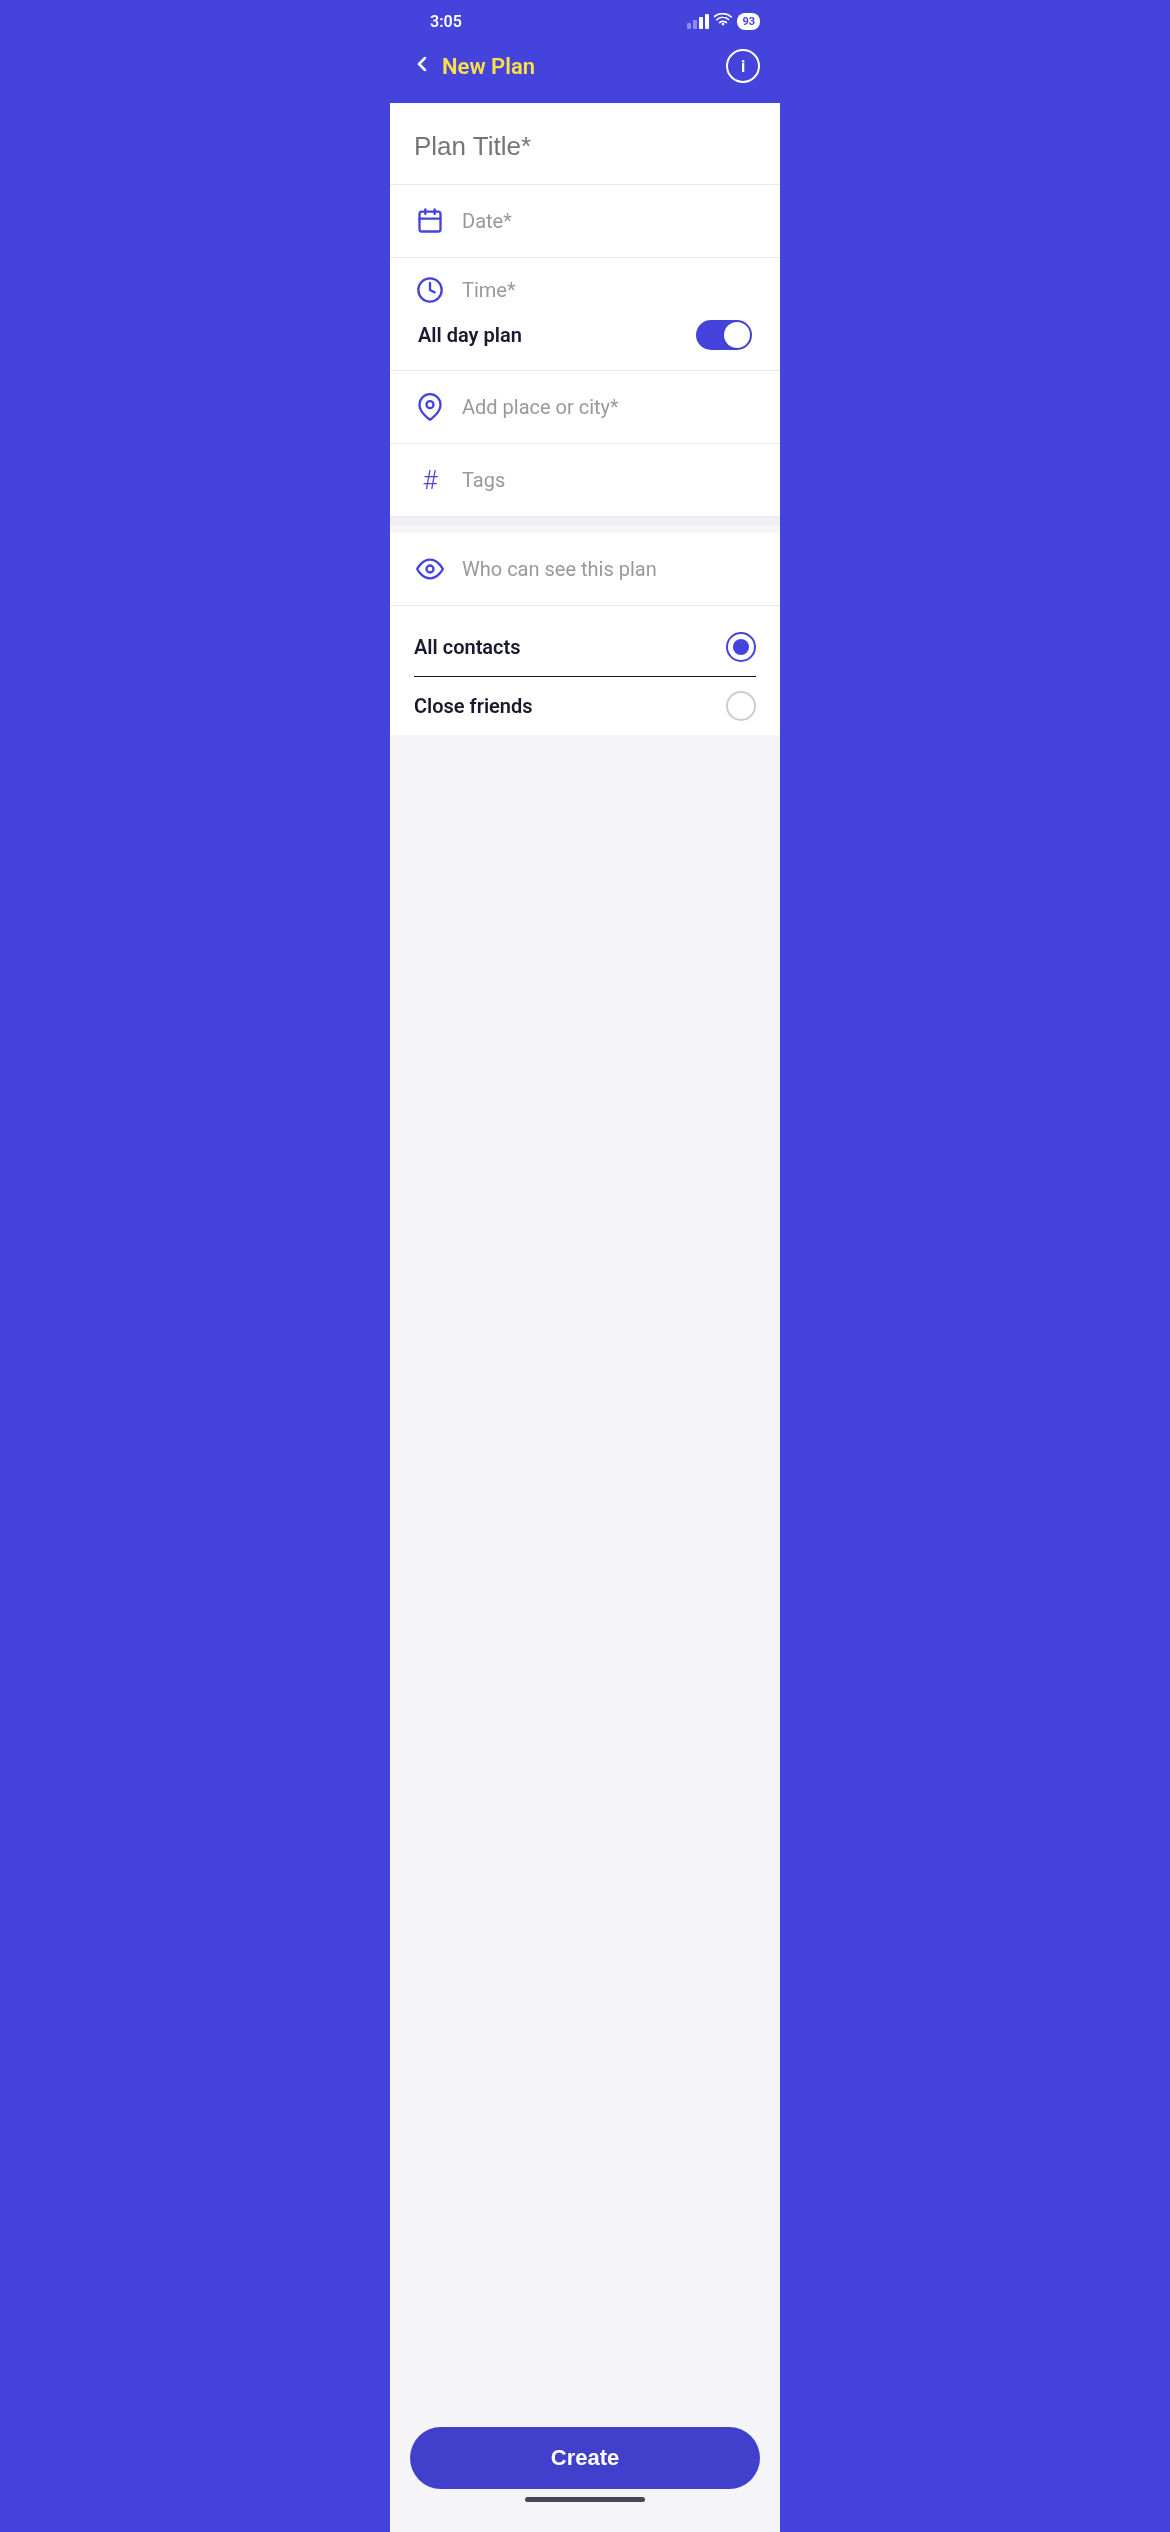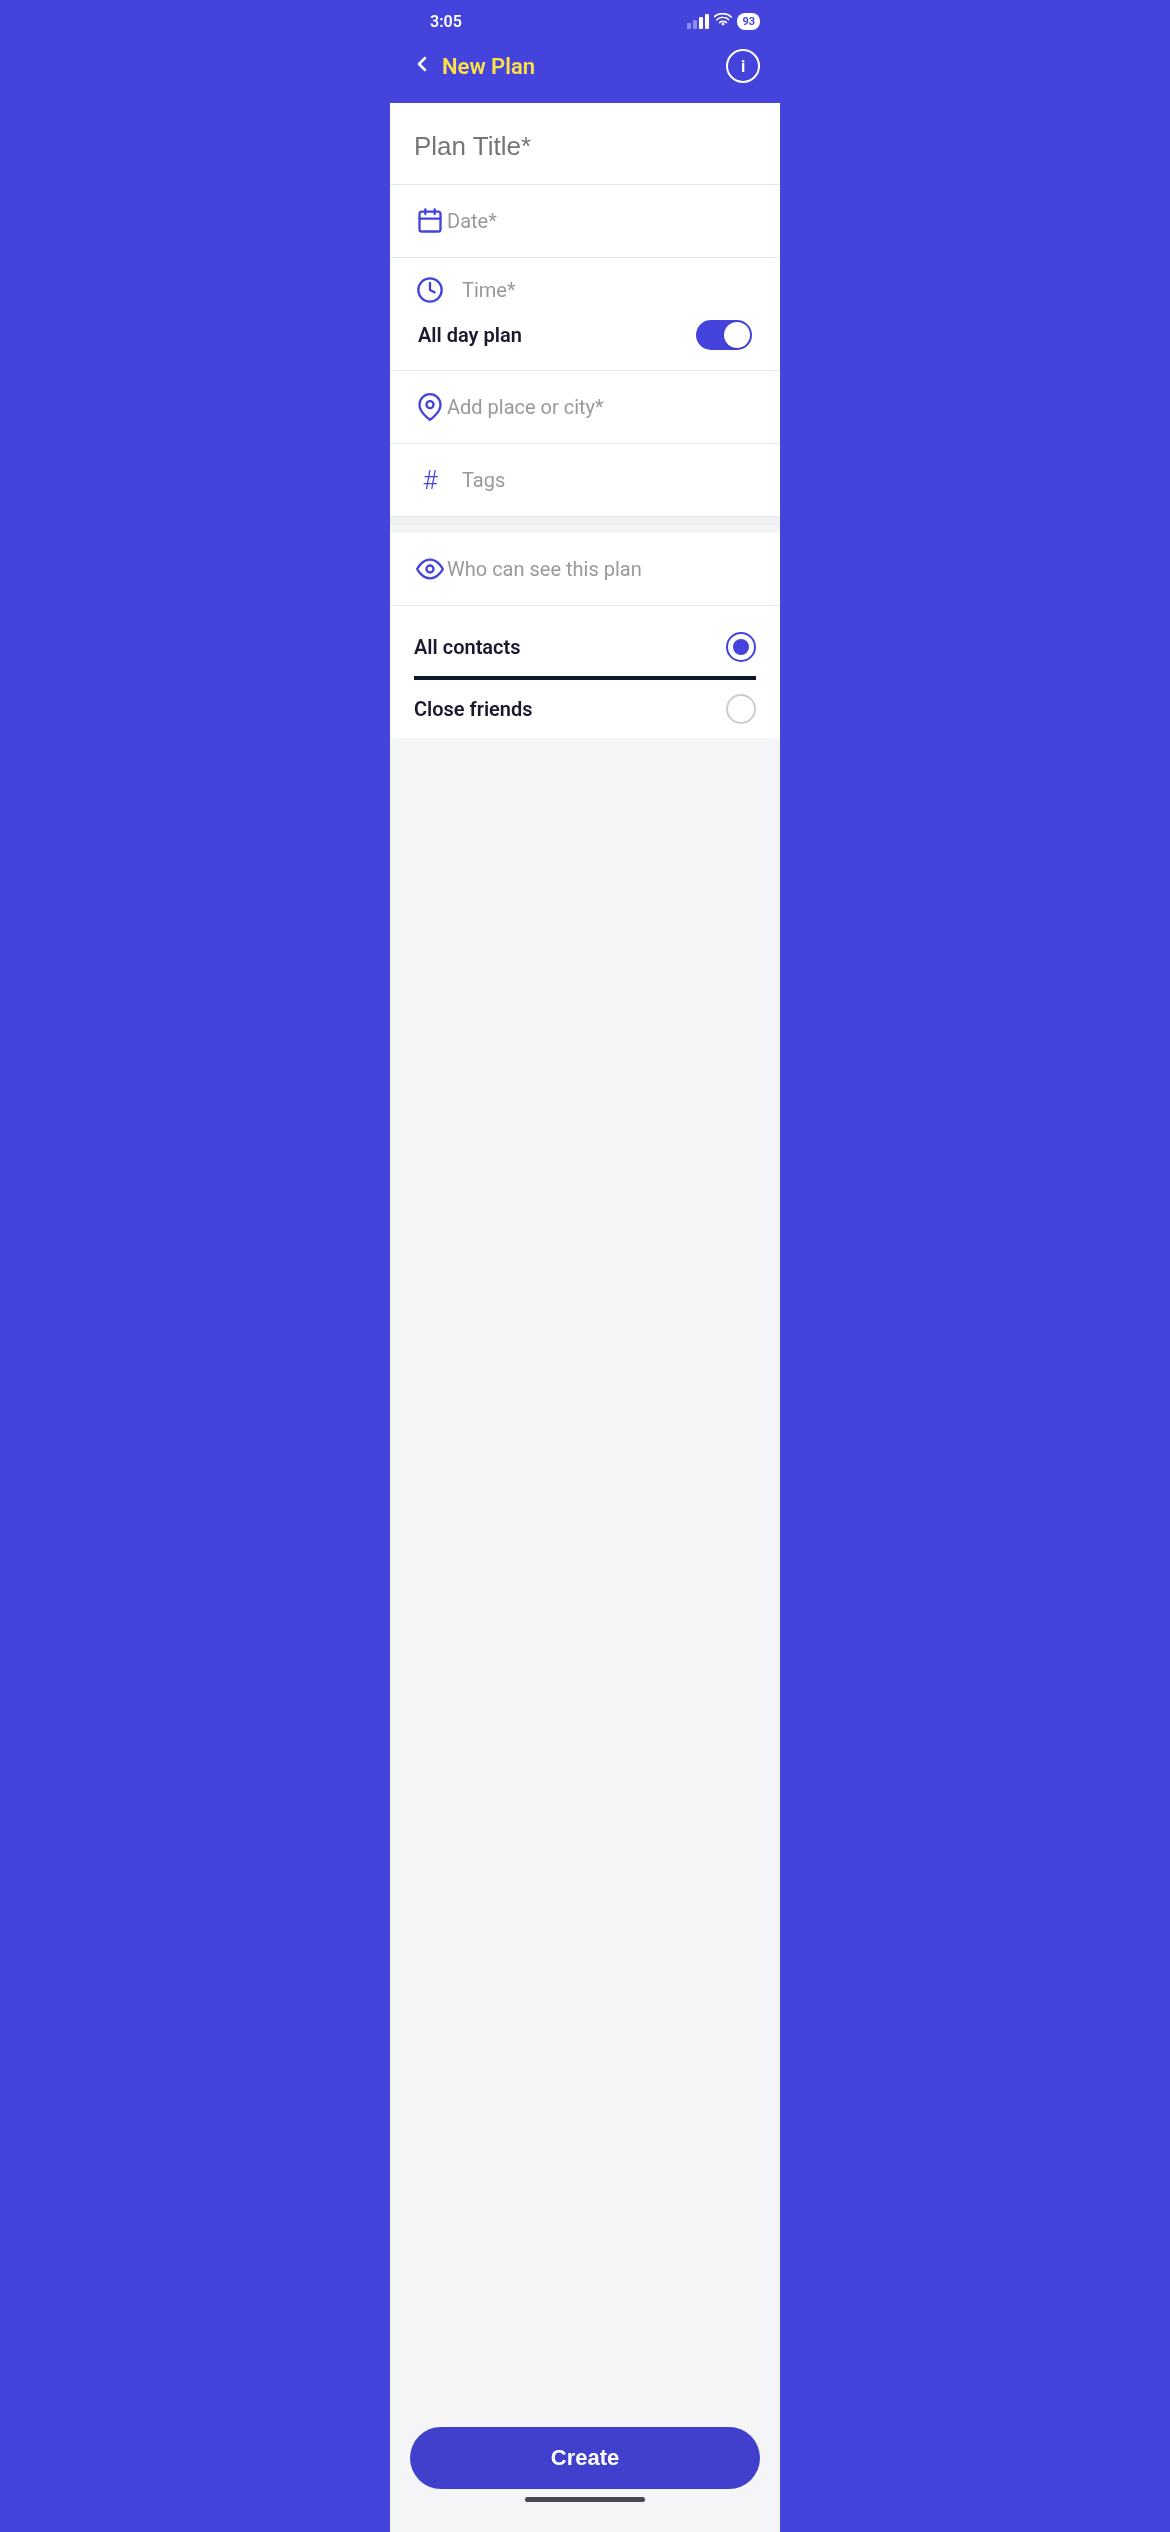--- a/index.html
+++ b/index.html
@@ -132,21 +132,21 @@
       outline: none;
       width: 100%;
       background: transparent;
     }
 
     .form-row {
       display: flex;
       align-items: center;
       padding: 20px 24px;
       border-bottom: 1px solid #e8e8ec;
-      gap: 1px;
+      gap: 16px;
     }
 
     .form-row-icon {
       width: 32px;
       height: 32px;
       display: flex;
       align-items: center;
       justify-content: center;
       flex-shrink: 0;
     }
@@ -225,21 +225,21 @@
 
     .visibility-options {
       padding: 12px 24px 0;
     }
 
     .visibility-option {
       display: flex;
       align-items: center;
       justify-content: space-between;
       padding: 14px 0;
-      border-bottom: 4px solid #0f172a;
+      border-bottom: 1px solid #0f172a;
     }
 
     .visibility-option:last-child {
       border-bottom: none;
     }
 
     .visibility-option-label {
       font-size: 20px;
       font-weight: 600;
       color: #1a1a2e;

